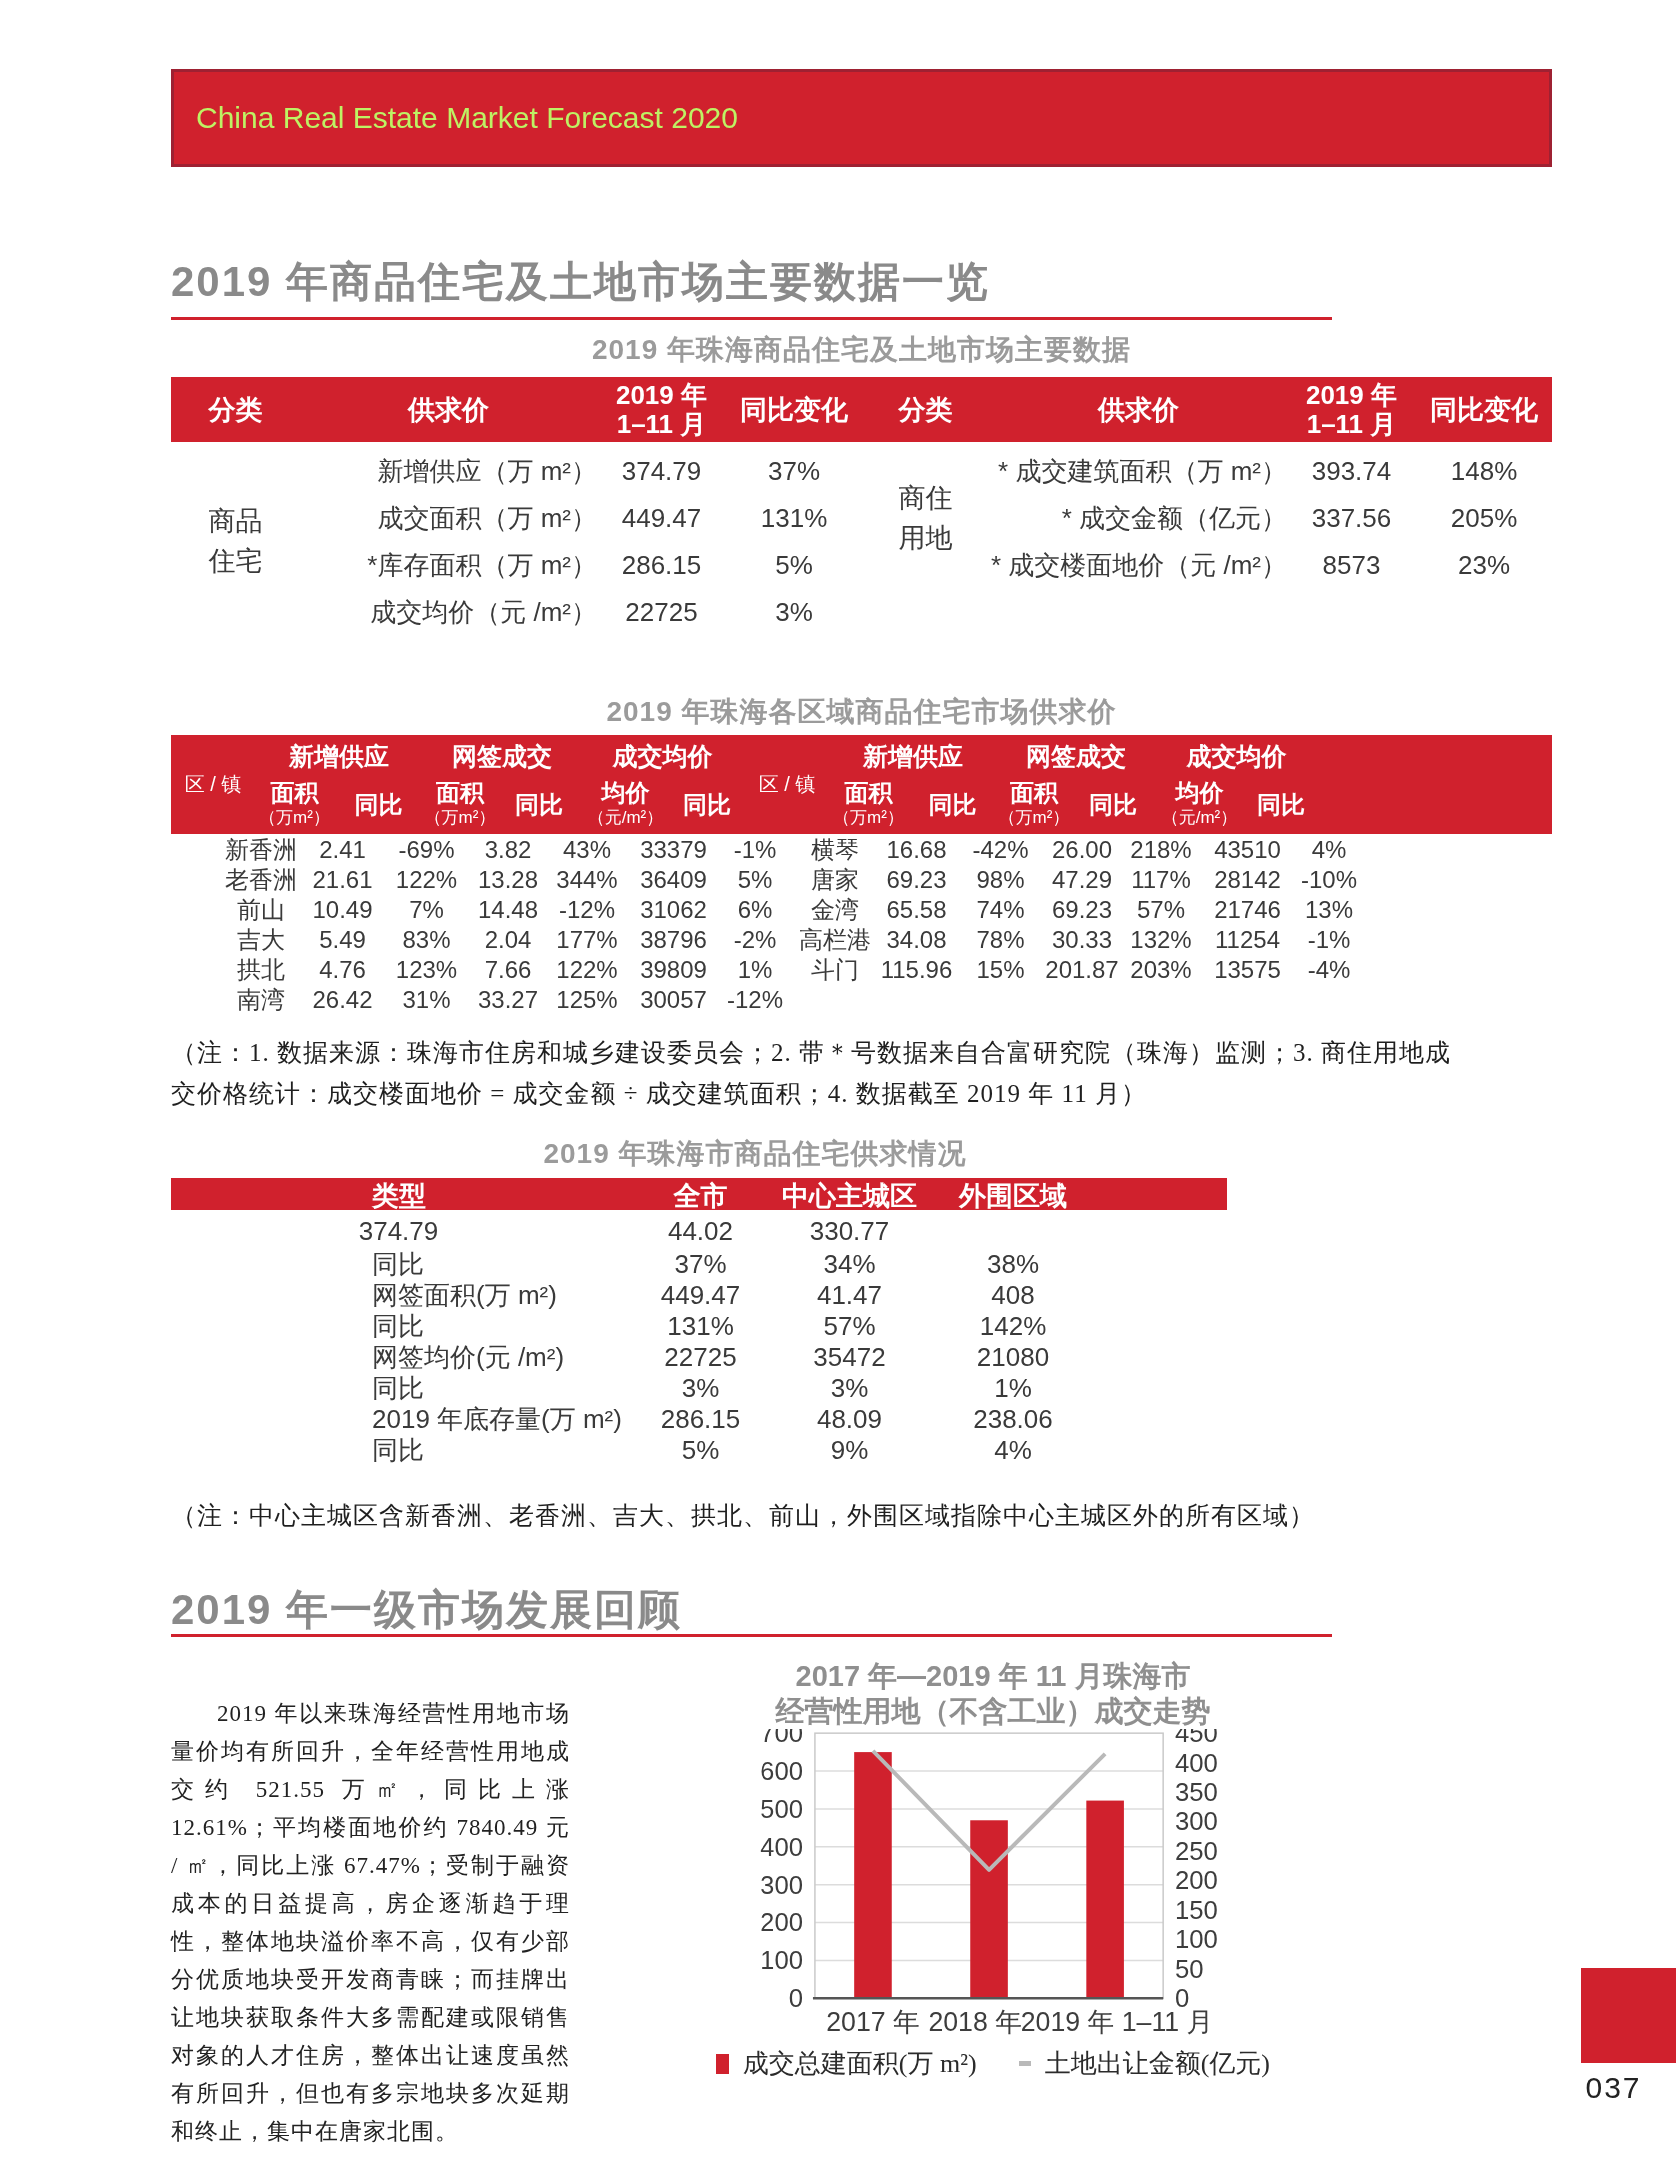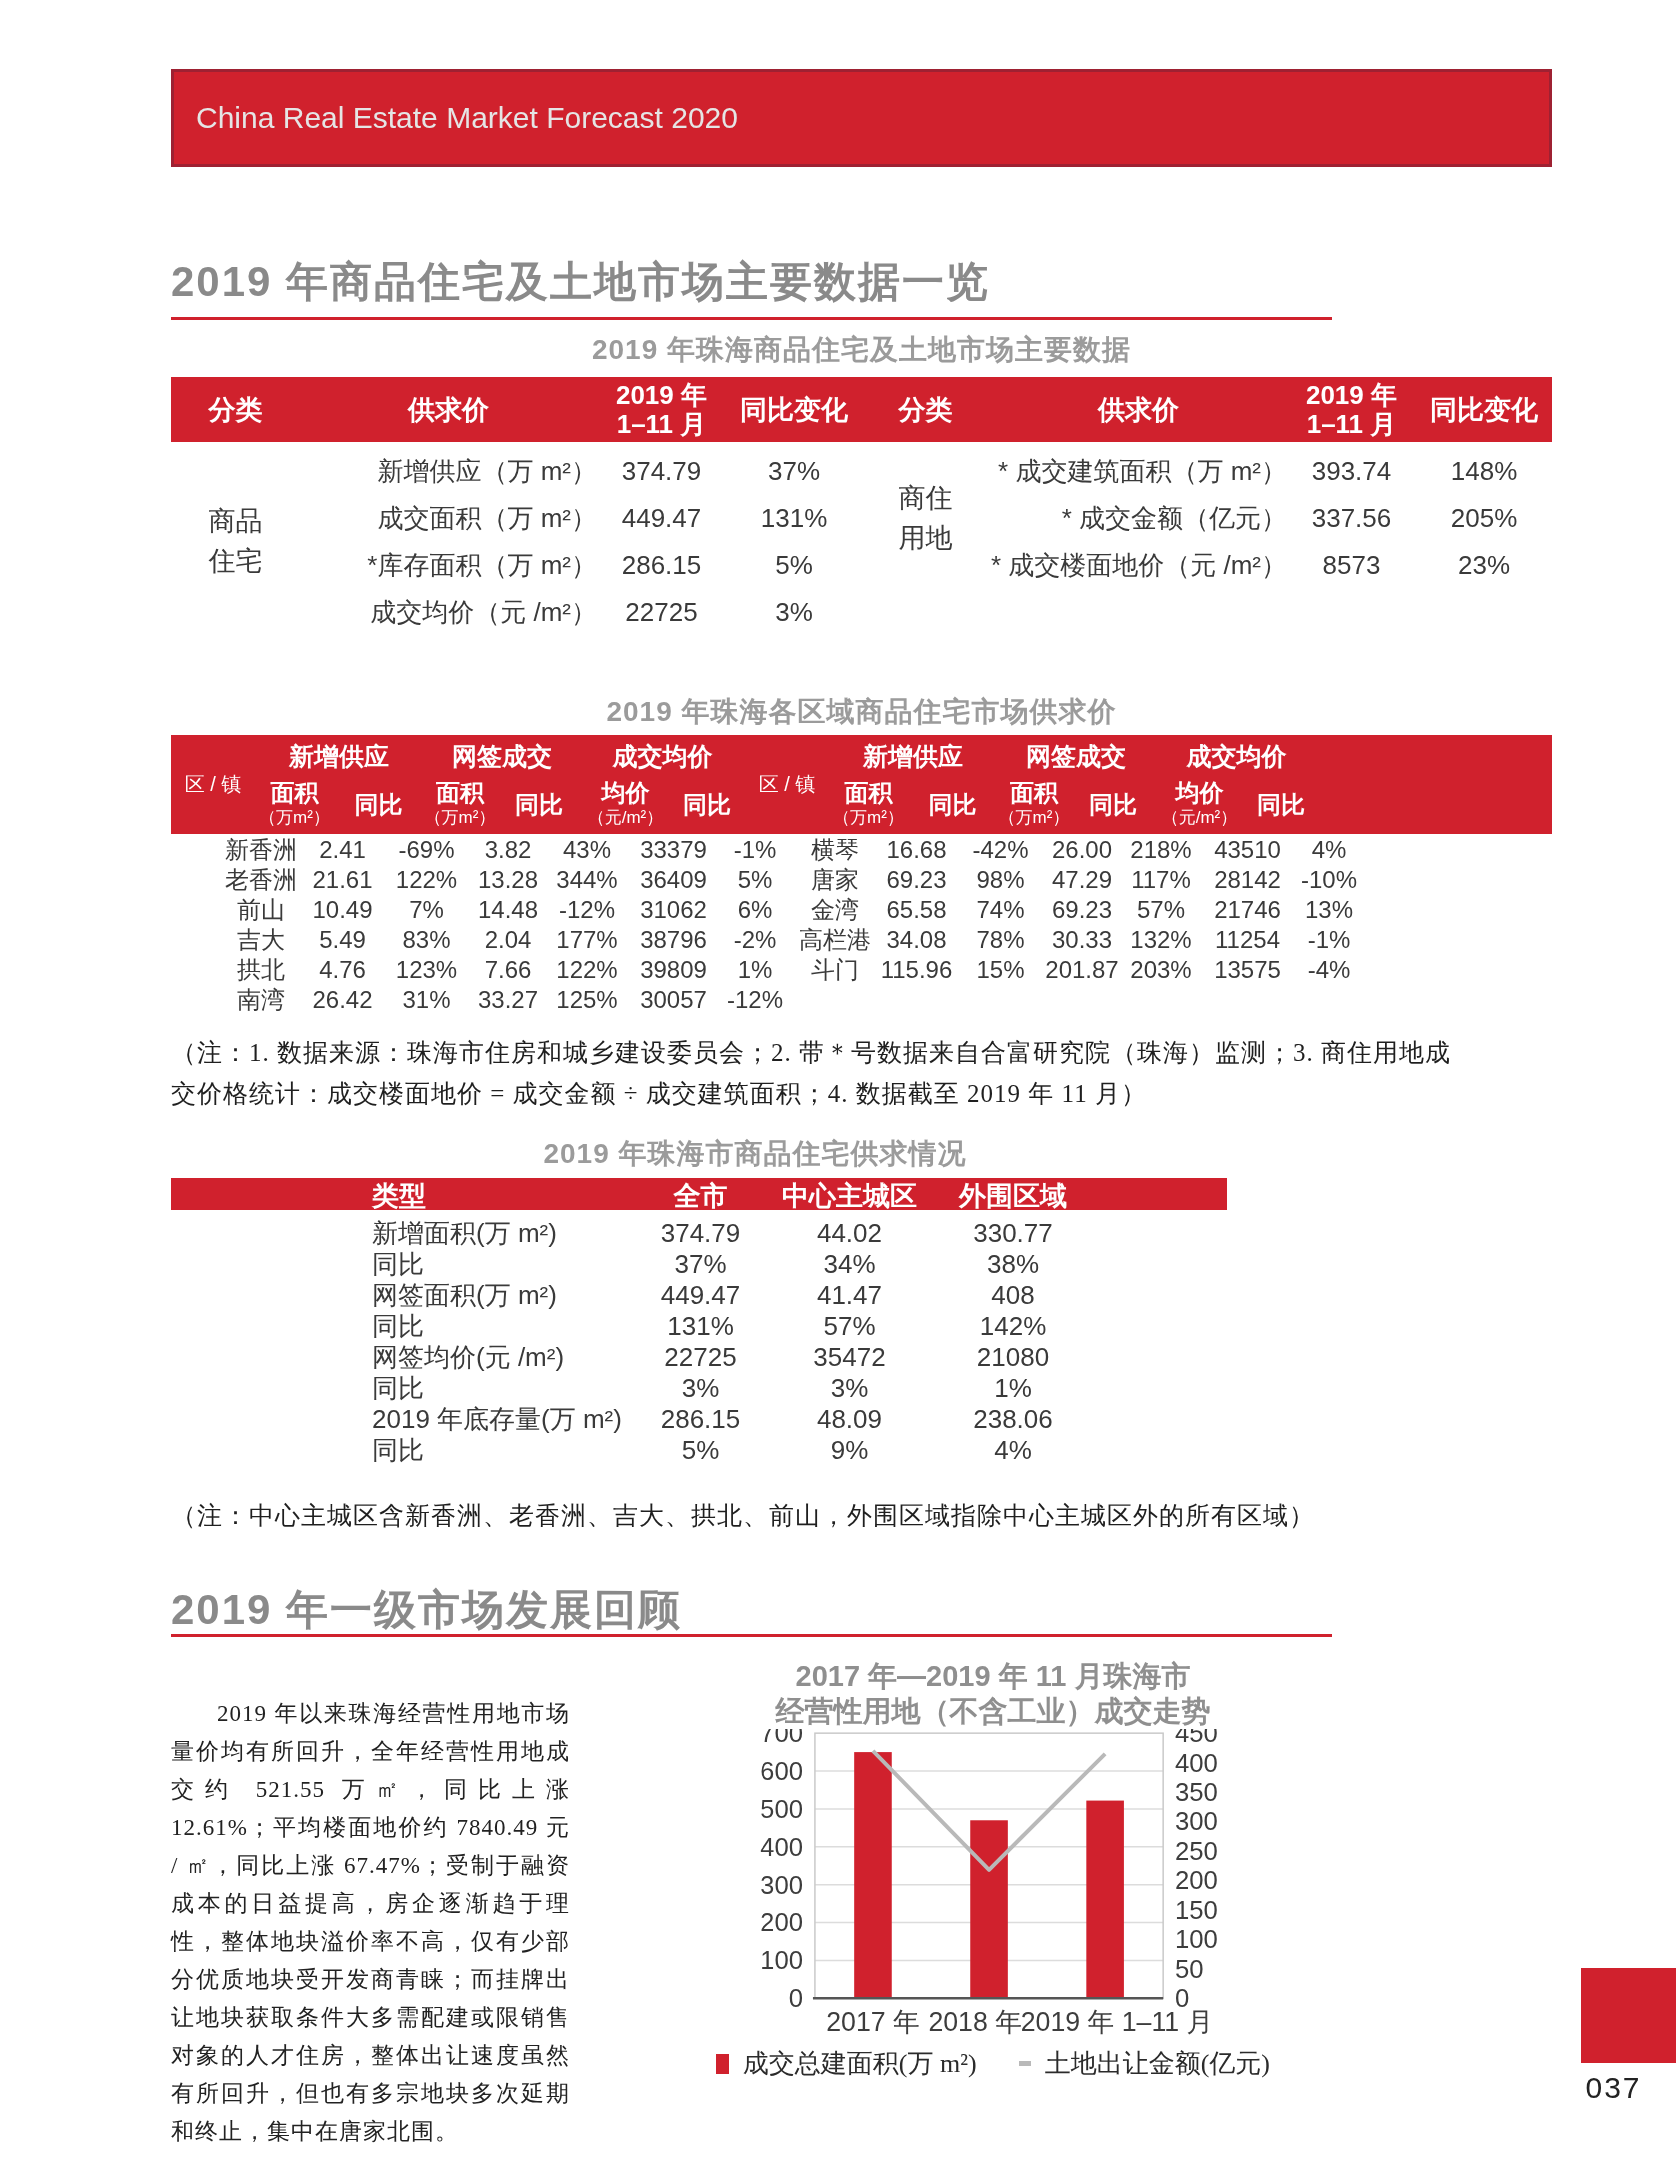--- a/index.html
+++ b/index.html
@@ -10,21 +10,21 @@
   html,body{margin:0;padding:0;background:#ffffff;}
   .page{position:relative;width:1676px;height:2183px;background:#fff;overflow:hidden;
         font-family:"Liberation Sans","DejaVu Sans",sans-serif;}
 
   
   .banner{position:absolute;left:171px;top:69px;width:1381px;height:98px;
           border:3px solid var(--red-dark);box-sizing:border-box;display:flex;}
   .banner-zh{width:668px;display:flex;align-items:center;justify-content:flex-end;
              padding-right:18px;box-sizing:border-box;font-size:31px;font-weight:600;
              color:#1b1b1b;letter-spacing:1px;white-space:nowrap;}
-  .banner-en{flex:1;background:var(--red);color:#e5e5e5;display:flex;align-items:center;
+  .banner-en{flex:1;background:var(--red);color:#bef264;display:flex;align-items:center;
              padding-left:22px;font-size:30px;font-weight:500;white-space:nowrap;}
 
   
   .section-title{position:absolute;left:171px;font-size:42px;color:#8a8a8a;
                  letter-spacing:2px;white-space:nowrap;}
   #sec1{top:226px}
   #sec2{top:1554px}
   .rule{position:absolute;left:171px;width:1161px;height:3px;background:var(--red);}
   #rule1{top:317px}
   #rule2{top:1634px}
@@ -371,21 +371,20 @@
   <div id="table3">
     <div class="t3-head">
       <div class="c0">类型</div>
       <div class="cc">全市</div>
       <div class="cc">中心主城区</div>
       <div class="cc">外围区域</div>
       <div></div>
     </div>
     <div class="t3-body" id="t3-body">
         <div class="t3-row">
-          <div class="c0">新增面积(万 m²)</div>
           <div class="cc">374.79</div>
           <div class="cc">44.02</div>
           <div class="cc">330.77</div>
           <div></div>
         </div>
         <div class="t3-row">
           <div class="c0">同比</div>
           <div class="cc">37%</div>
           <div class="cc">34%</div>
           <div class="cc">38%</div>

